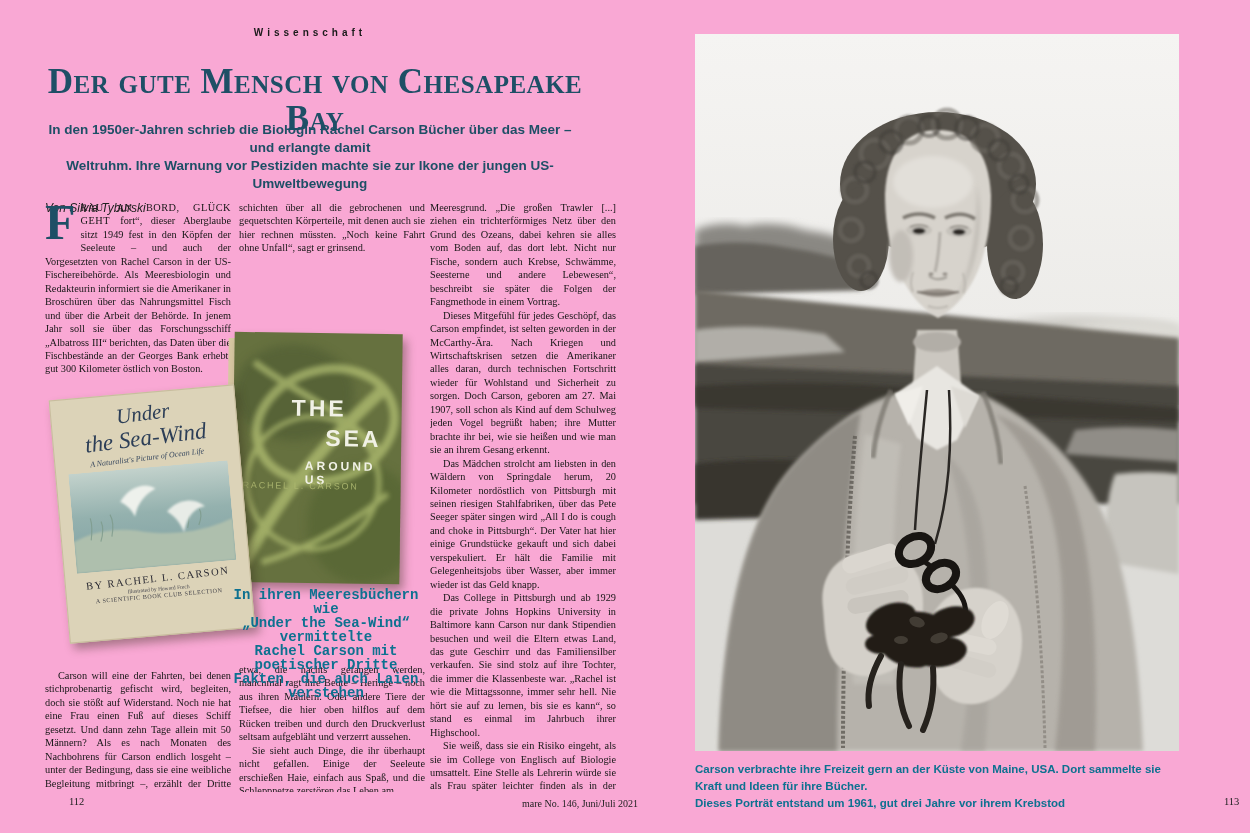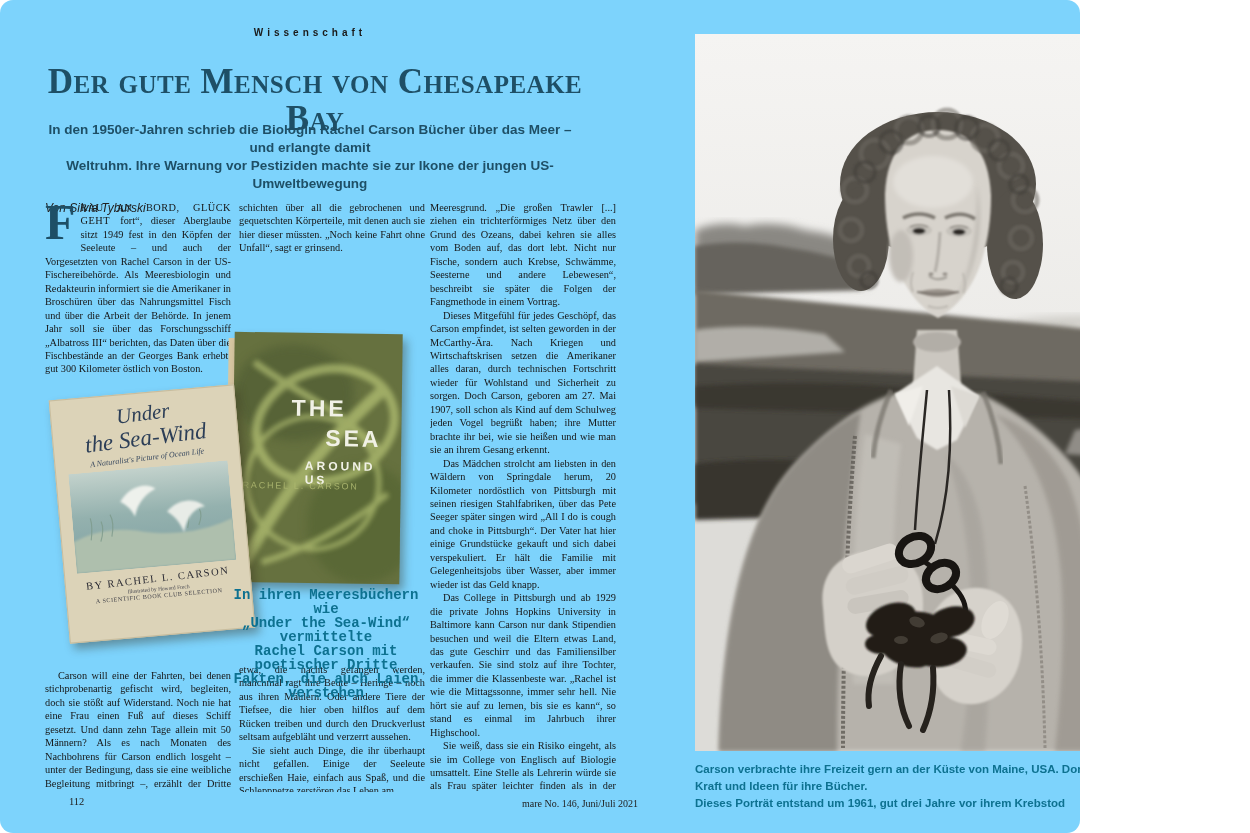--- a/index.html
+++ b/index.html
@@ -1,22 +1,22 @@
 <!DOCTYPE html>
 <html lang="de" style="--title-teal: #1e4f66; --caption-teal: #0d7190;"><head>
 <meta charset="utf-8">
 <style>
   :root{
     --title-teal:#1e4f66;
     --caption-teal:#0d7190;
   }
   html,body{margin:0;padding:0;background:#ffffff;}
   .spread{
-    position:relative;width:1080px;height:833px;background:#7dd3fc;overflow:hidden;
-    font-family:"Liberation Serif", serif;color:#161616;border-radius:13px;
+    position:relative;width:1250px;height:833px;background:#f9a8d4;overflow:hidden;
+    font-family:"Liberation Serif", serif;color:#161616;
   }
   
   .kicker{
     position:absolute;top:27px;left:10px;width:600px;text-align:center;
     font-family:"Liberation Sans", sans-serif;font-size:10px;font-weight:bold;
     letter-spacing:4px;color:#1a1a1a;
   }
   .title{
     position:absolute;top:64px;left:20px;width:590px;margin:0;text-align:center;
     font-variant:small-caps;font-size:35px;font-weight:700;letter-spacing:0.5px;
@@ -125,21 +125,21 @@
   <div class="byline">Von Silvia Tyburski</div>
 
   <div class="colblock" id="col1a">
     <p><span class="dropcap">F</span><span class="lead">RAU AN BORD, GLÜCK GEHT </span><span>fort“, dieser Aberglaube sitzt 1949 fest in den Köpfen der Seeleute – und auch der Vorgesetzten von Rachel Carson in der US-Fischereibehörde. Als Meeresbiologin und Redakteurin informiert sie die Amerikaner in Broschüren über das Nahrungsmittel Fisch und über die Arbeit der Behörde. In jenem Jahr soll sie über das Forschungsschiff „Albatross III“ berichten, das Daten über die Fischbestände an der Georges Bank erhebt, gut 300 Kilometer östlich von Boston.</span></p>
   </div>
   <div class="colblock" id="col1b">
     <p class="indent">Carson will eine der Fahrten, bei denen stichprobenartig gefischt wird, begleiten, doch sie stößt auf Widerstand. Noch nie hat eine Frau einen Fuß auf dieses Schiff gesetzt. Und dann zehn Tage allein mit 50 Männern? Als es nach Monaten des Nachbohrens für Carson endlich losgeht – unter der Bedingung, dass sie eine weibliche Begleitung mitbringt –, erzählt der Dritte Offizier ihnen Horrorge-</p>
   </div>
 
   <div class="colblock" id="col2a">
-    <p>schichten über all die gebrochenen und gequetschten Körperteile, mit denen auch sie hier dieser müssten. „Noch keine Fahrt ohne Unfall“, sagt er grinsend.</p>
+    <p>schichten über all die gebrochenen und gequetschten Körperteile, mit denen auch sie hier rechnen müssten. „Noch keine Fahrt ohne Unfall“, sagt er grinsend.</p>
   </div>
   <div class="colblock" id="col2b">
     <p>etwa, die nachts gefangen werden, manchmal ragt ihre Beute – Heringe – noch aus ihren Mäulern. Oder andere Tiere der Tiefsee, die hier oben hilflos auf dem Rücken treiben und durch den Druckverlust seltsam aufgebläht und verzerrt aussehen.</p>
     <p class="indent">Sie sieht auch Dinge, die ihr überhaupt nicht gefallen. Einige der Seeleute erschießen Haie, einfach aus Spaß, und die Schleppnetze zerstören das Leben am</p>
   </div>
 
   <div class="colblock" id="col3">
     <p>Meeresgrund. „Die großen Trawler [...] ziehen ein trichterförmiges Netz über den Grund des Ozeans, dabei kehren sie alles vom Boden auf, das dort lebt. Nicht nur Fische, sondern auch Krebse, Schwämme, Seesterne und andere Lebewesen“, beschreibt sie später die Folgen der Fangmethode in einem Vortrag.</p>
     <p class="indent">Dieses Mitgefühl für jedes Geschöpf, das Carson empfindet, ist selten geworden in der McCarthy-Ära. Nach Kriegen und Wirtschaftskrisen setzen die Amerikaner alles daran, durch technischen Fortschritt wieder für Wohlstand und Sicherheit zu sorgen. Doch Carson, geboren am 27. Mai 1907, soll schon als Kind auf dem Schulweg jeden Vogel begrüßt haben; ihre Mutter brachte ihr bei, wie sie heißen und wie man sie an ihrem Gesang erkennt.</p>
     <p class="indent">Das Mädchen strolcht am liebsten in den Wäldern von Springdale herum, 20 Kilometer nordöstlich von Pittsburgh mit seinen riesigen Stahlfabriken, über das Pete Seeger später singen wird „All I do is cough and choke in Pittsburgh“. Der Vater hat hier einige Grundstücke gekauft und sich dabei verspekuliert. Er hält die Familie mit Gelegenheitsjobs über Wasser, aber immer wieder ist das Geld knapp.</p>

